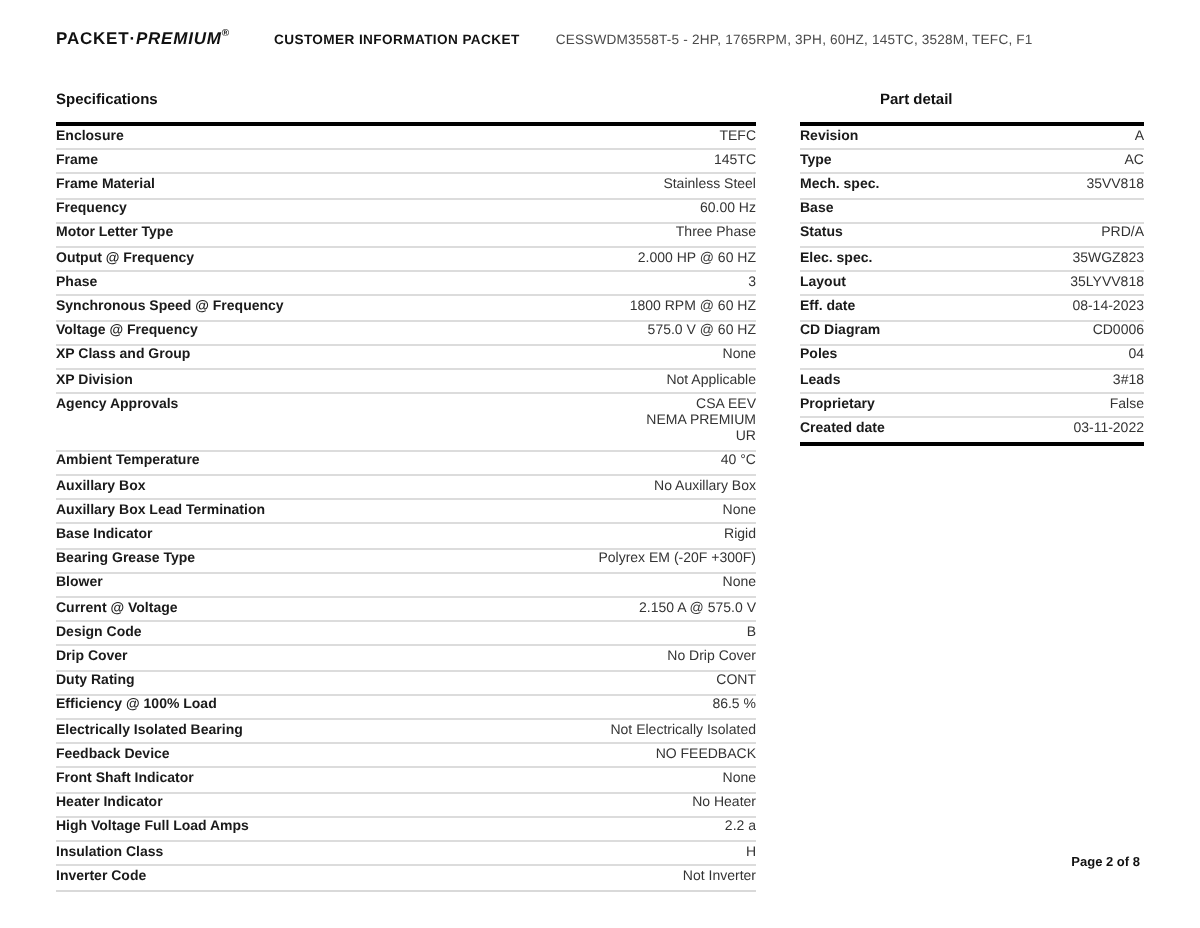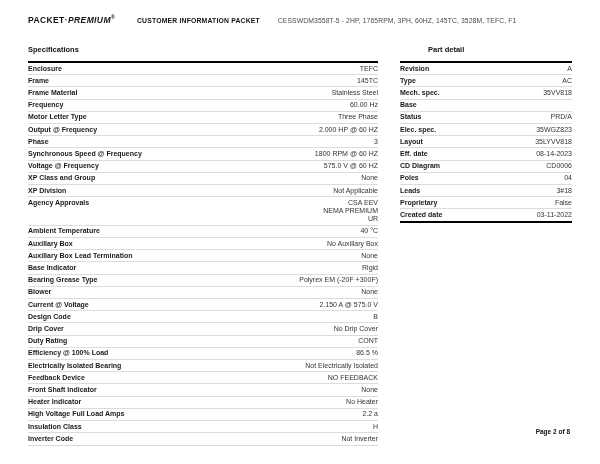--- a/index.html
+++ b/index.html
@@ -15,21 +15,21 @@
   .header { position: absolute; left: 28px; top: 14px; width: 560px; display: flex; align-items: baseline; }
   .brand { font-size: 8.5px; font-weight: 800; letter-spacing: 0.4px; color: #111; white-space: nowrap; }
   .brand .reliance { font-style: italic; }
   .brand .reg { font-size: 5px; vertical-align: super; font-weight: 700; }
   .doc-title { font-size: 6.8px; font-weight: 700; letter-spacing: 0.2px; margin-left: 22px; white-space: nowrap; color: #111; }
   .product-code { font-size: 6.8px; color: #4a4a4a; margin-left: 18px; white-space: nowrap; letter-spacing: 0.1px; }
 
   
   .section-title { position: absolute; font-size: 7.5px; font-weight: 700; color: #111; }
   #spec-title  { left: 28px;  top: 45px; }
-  #part-title  { left: 400px; top: 45px; padding-left: 28px; }
+  #part-title  { left: 412px; top: 45px; padding-left: 28px; }
 
   
   .spec-table { position: absolute; top: 61px; border-top: 2px solid #000; }
   #spec-table { left: 28px;  width: 350px; border-bottom: 1px solid #d9d9d9; }
   #part-table { left: 400px; width: 172px; border-bottom: 2px solid #000; }
   .row { display: flex; justify-content: space-between; align-items: flex-start; padding: 1.5px 0; }
   .row + .row { border-top: 1px solid #dcdcdc; }
   .row .label { font-size: 7px; line-height: 8.2px; font-weight: 700; color: #1a1a1a; white-space: nowrap; }
   .row .value { font-size: 7px; line-height: 8.2px; color: #333; text-align: right; flex: 1; }
   .row .value div { white-space: nowrap; }

